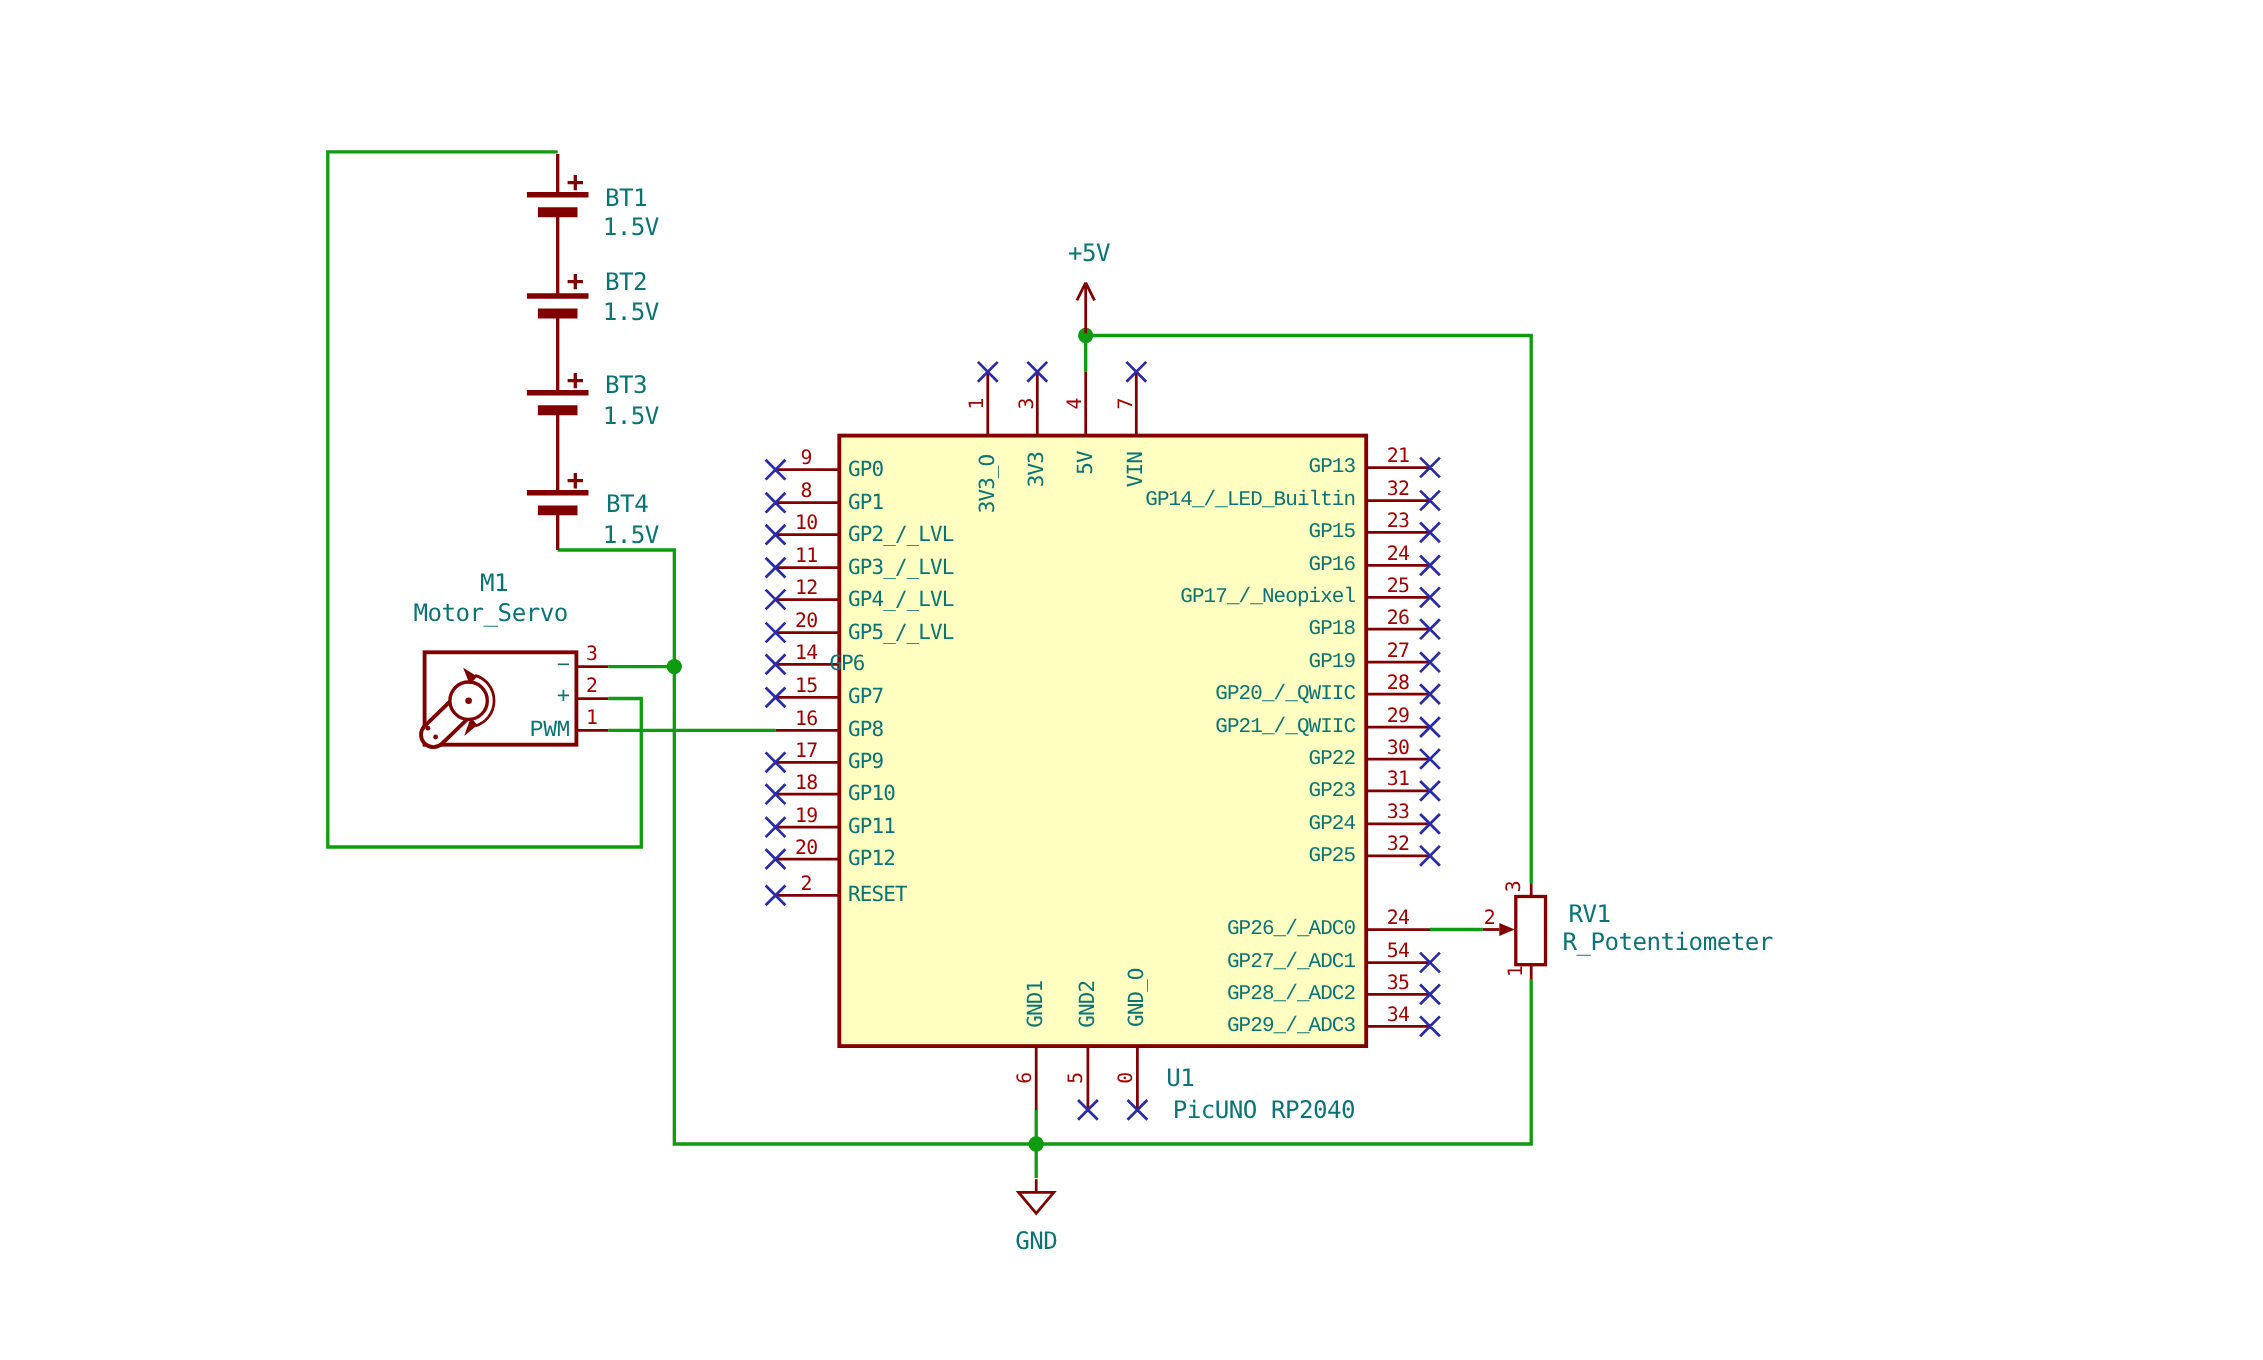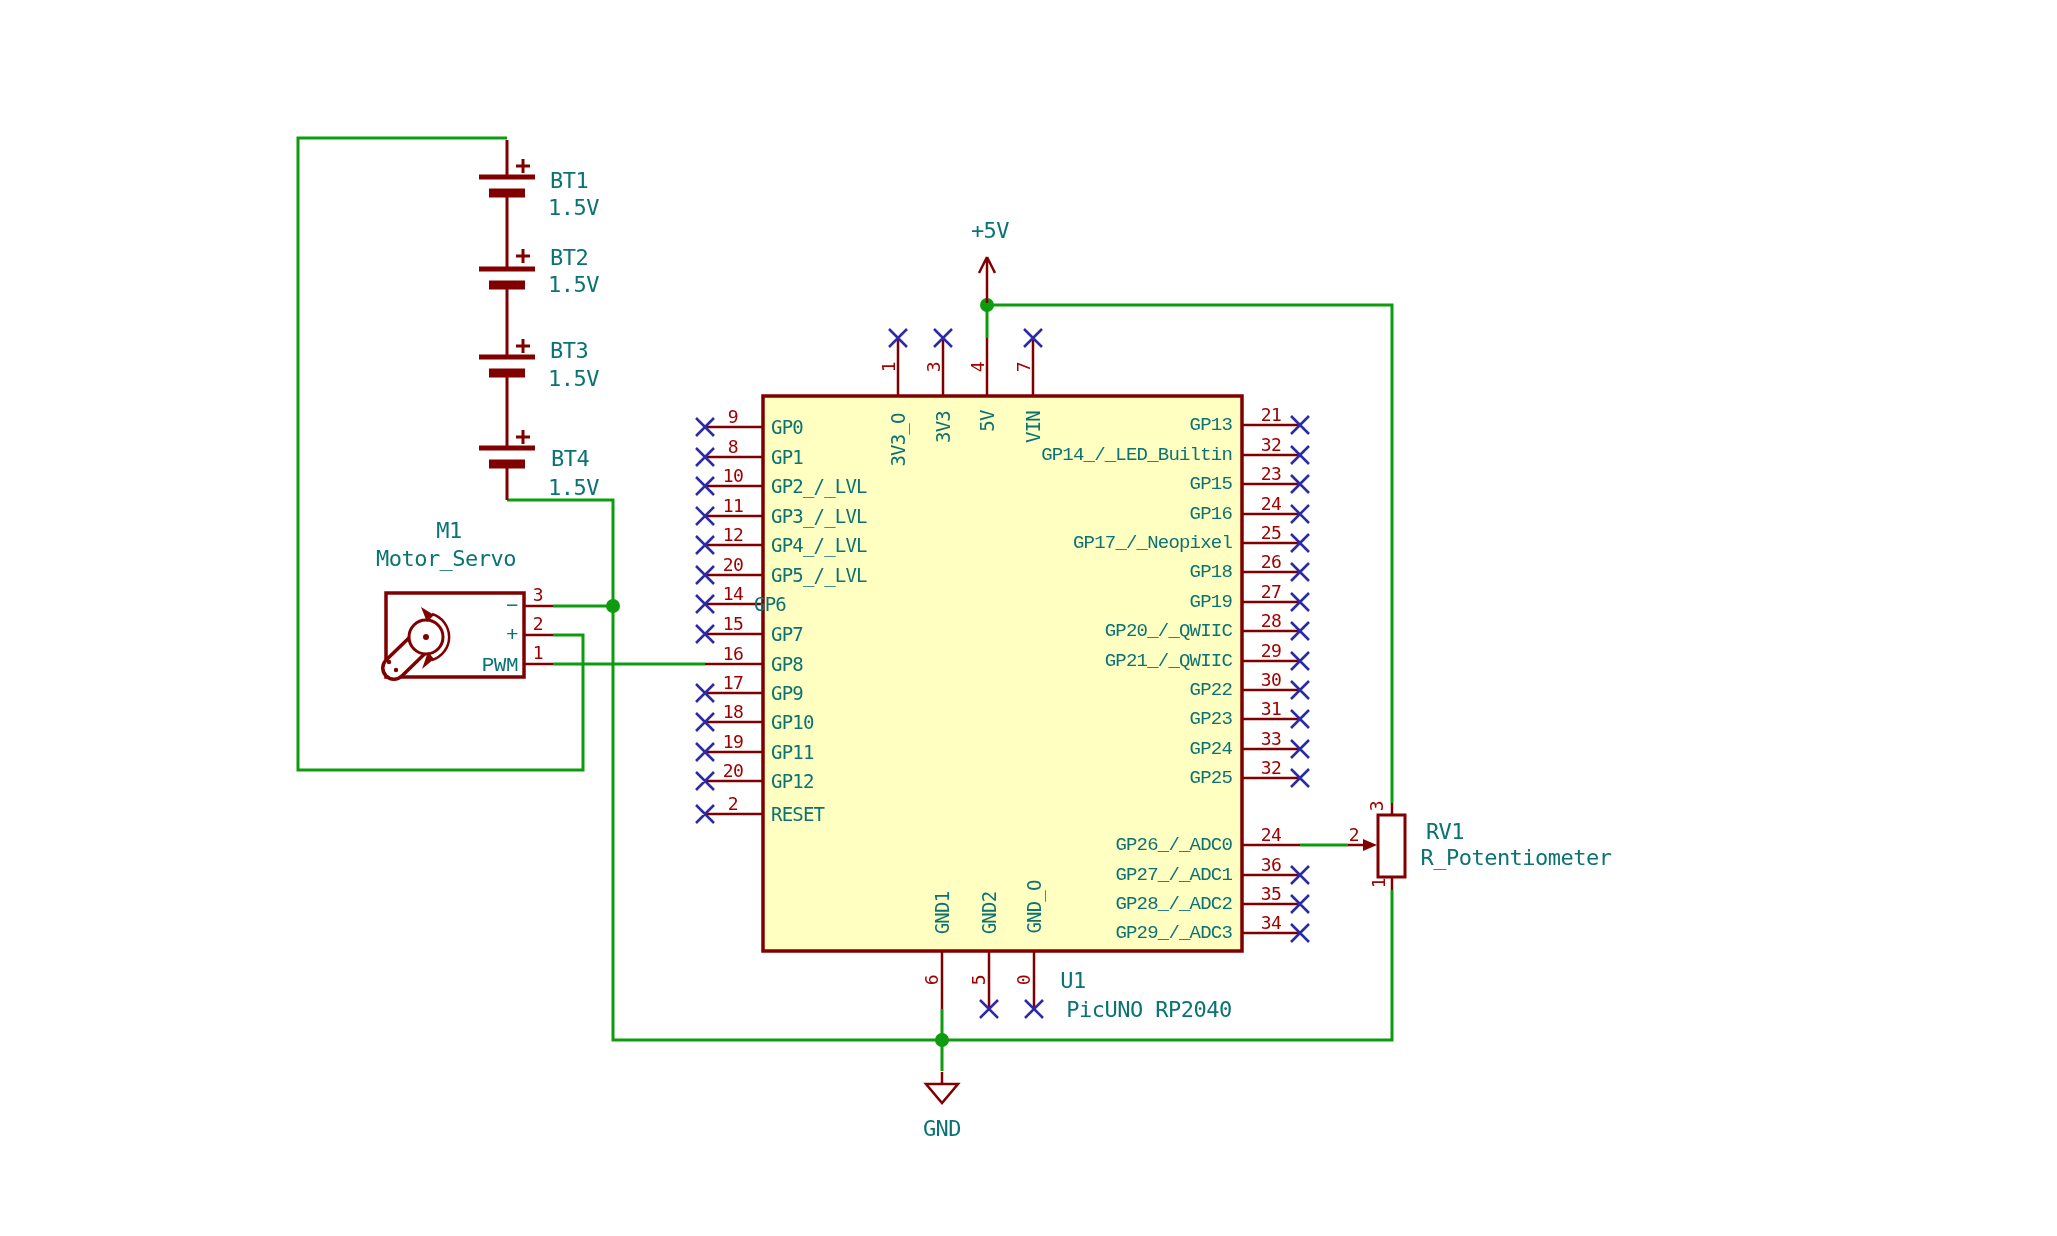--- a/index.html
+++ b/index.html
@@ -171,21 +171,21 @@
   <div class="t pnum cc" style="left:1271px;top:533px">25</div>
   <div class="t pnum cc" style="left:1271px;top:562px">26</div>
   <div class="t pnum cc" style="left:1271px;top:592px">27</div>
   <div class="t pnum cc" style="left:1271px;top:621px">28</div>
   <div class="t pnum cc" style="left:1271px;top:651px">29</div>
   <div class="t pnum cc" style="left:1271px;top:680px">30</div>
   <div class="t pnum cc" style="left:1271px;top:709px">31</div>
   <div class="t pnum cc" style="left:1271px;top:739px">33</div>
   <div class="t pnum cc" style="left:1271px;top:768px">32</div>
   <div class="t pnum cc" style="left:1271px;top:835px">24</div>
-  <div class="t pnum cc" style="left:1271px;top:865px">36</div>
+  <div class="t pnum cc" style="left:1271px;top:865px">54</div>
   <div class="t pnum cc" style="left:1271px;top:894px">35</div>
   <div class="t pnum cc" style="left:1271px;top:923px">34</div>
 
   <div class="t pname vt" style="left:898px;top:440px">3V3_O</div>
   <div class="t pname vt" style="left:943px;top:427px">3V3</div>
   <div class="t pname vt" style="left:987px;top:421px">5V</div>
   <div class="t pname vt" style="left:1033px;top:427px">VIN</div>
 
   <div class="t pnum vt" style="left:889px;top:367px">1</div>
   <div class="t pnum vt" style="left:934px;top:367px">3</div>

